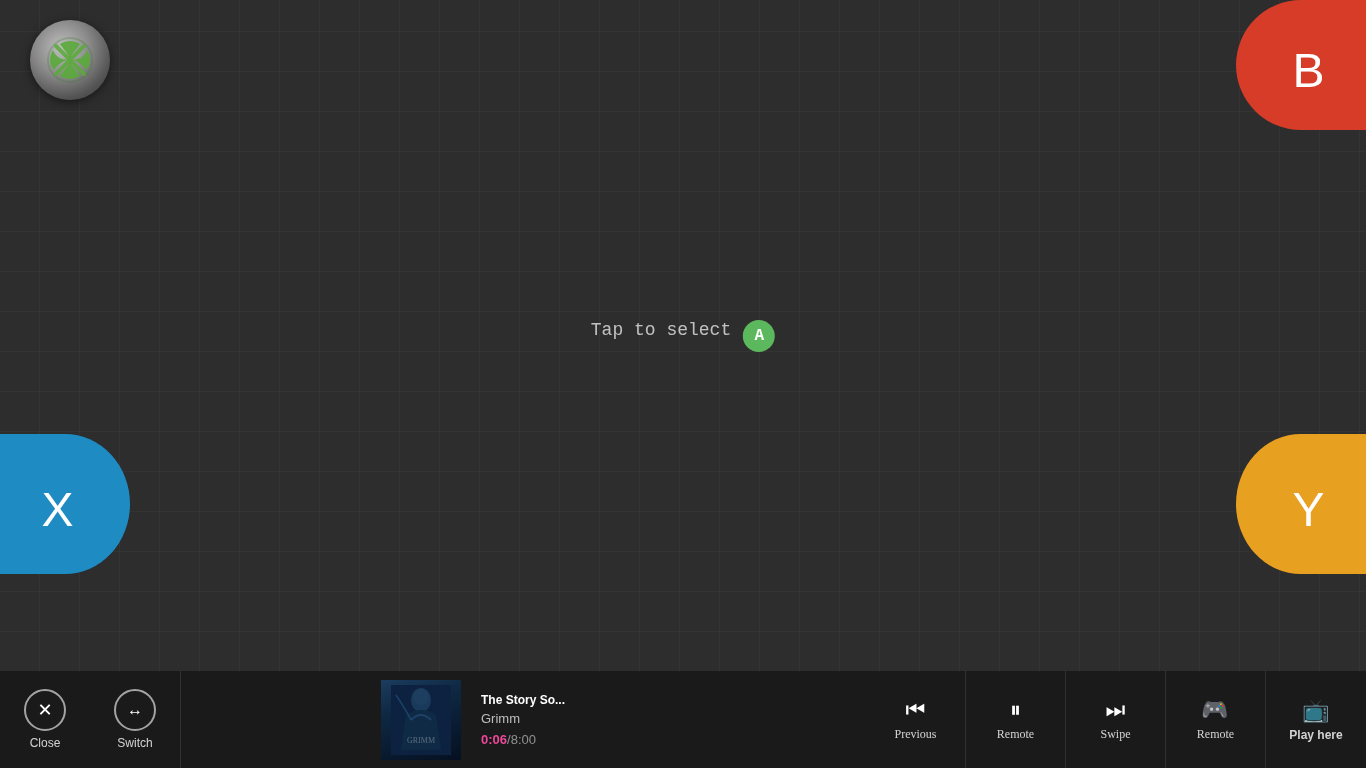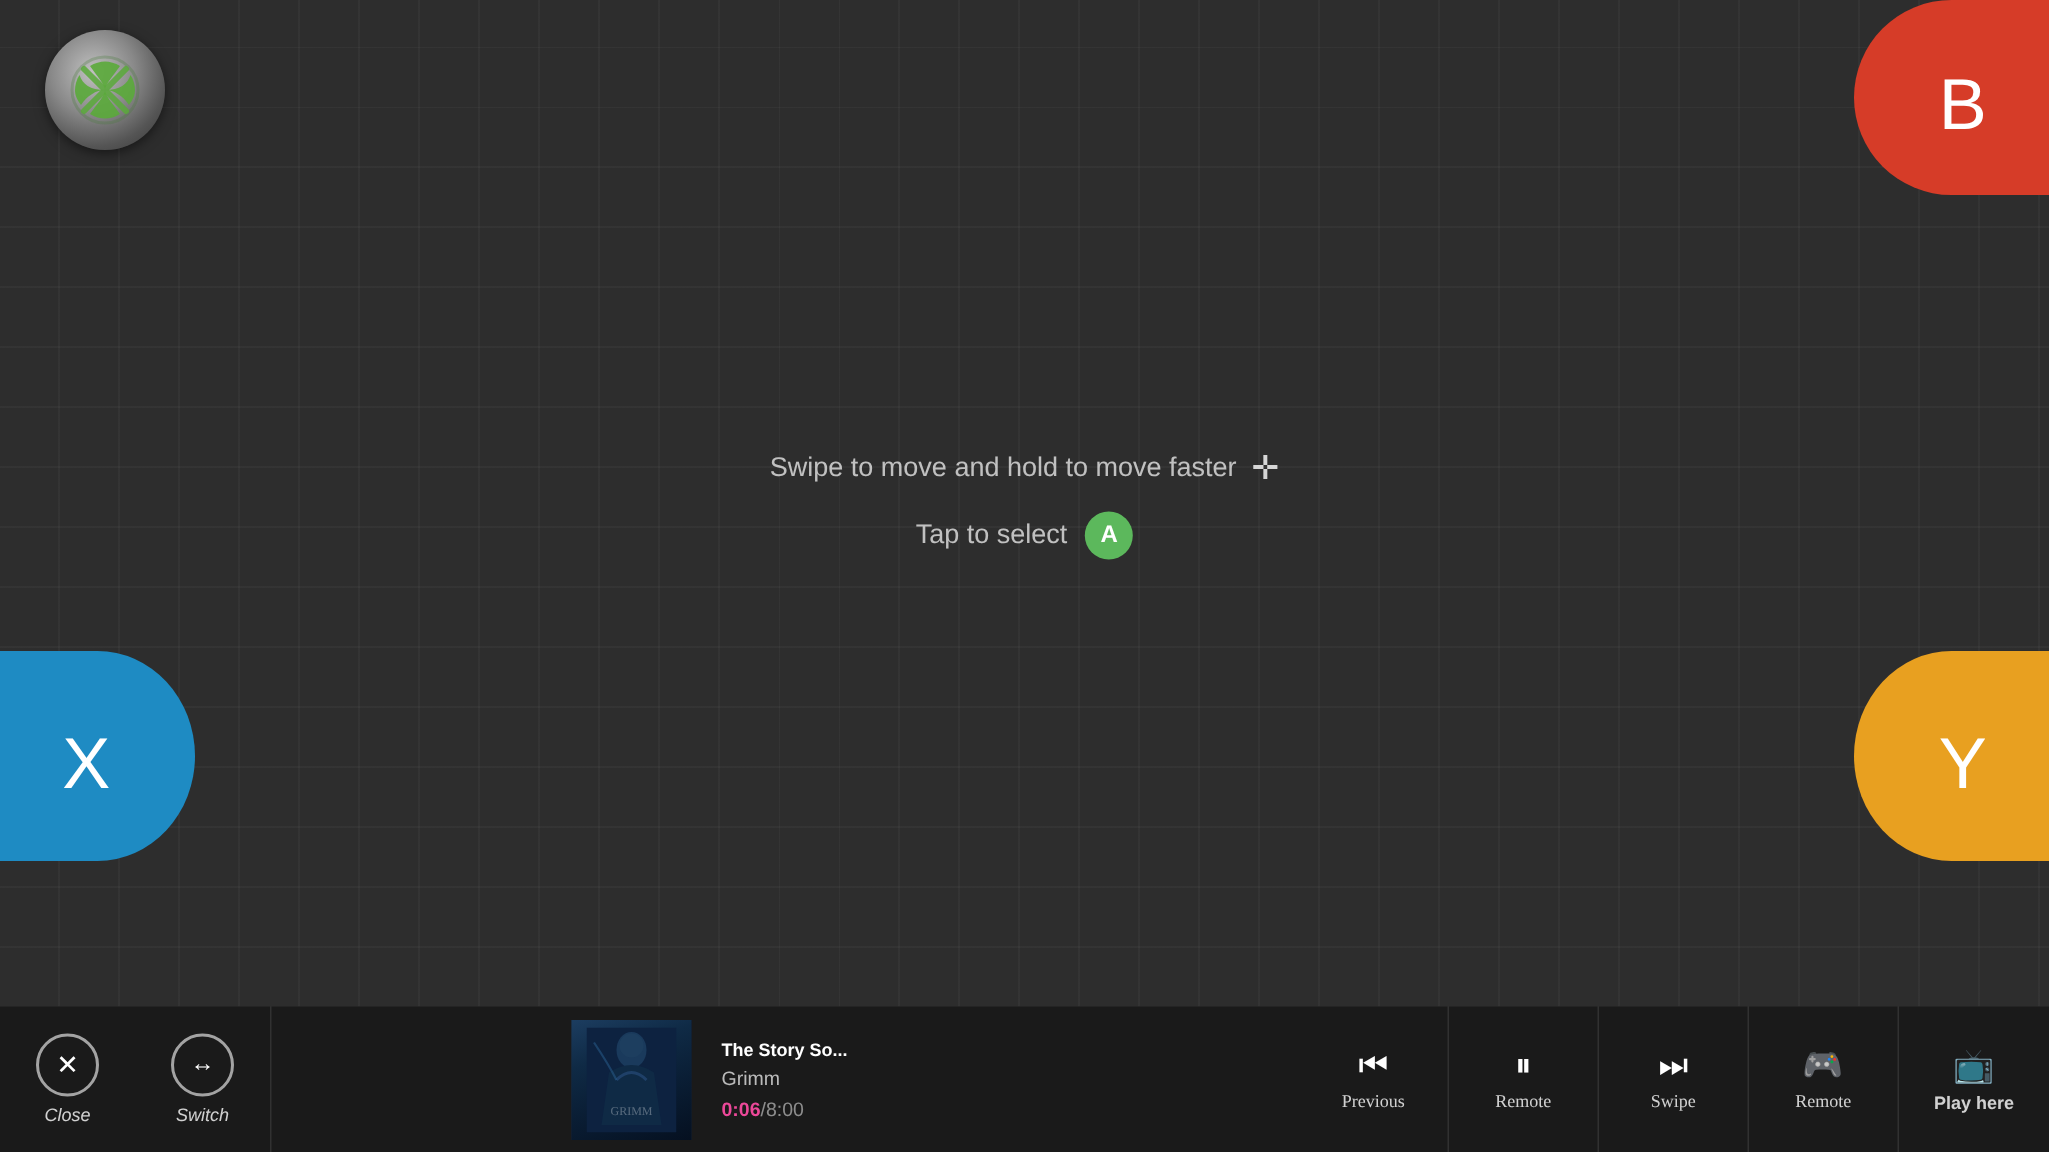--- a/index.html
+++ b/index.html
@@ -155,26 +155,26 @@
       font-weight: 300;
     }
 
     .move-icon {
       font-size: 22px;
       color: rgba(255,255,255,0.8);
     }
 
     .tap-instruction {
       display: flex;
-      align-items: center;
       justify-content: center;
       gap: 12px;
       color: rgba(255,255,255,0.7);
       font-size: 18px;
       font-weight: 300;
+      font-family: Liberation Mono, monospace;
     }
 
     .a-badge {
       width: 32px;
       height: 32px;
       border-radius: 50%;
       background: #5cb85c;
       display: flex;
       align-items: center;
       justify-content: center;
@@ -327,21 +327,20 @@
       display: flex;
       align-items: center;
       justify-content: center;
       margin-bottom: 5px;
       font-size: 18px;
     }
 
     .action-label {
       font-size: 12px;
       color: rgba(255,255,255,0.8);
-      font-style: italic;
     }
 
     .play-here-btn {
       display: flex;
       flex-direction: column;
       align-items: center;
       justify-content: center;
       width: 100px;
       height: 97px;
       cursor: pointer;
@@ -381,24 +380,20 @@
 
   <div class="x-button">
     <span class="x-button-label">X</span>
   </div>
 
   <div class="y-button">
     <span class="y-button-label">Y</span>
   </div>
 
   <div class="instructions">
-    <div class="swipe-instruction">
-      <span>Swipe to move and hold to move faster</span>
-      <span class="move-icon">✛</span>
-    </div>
     <div class="tap-instruction">
       <span>Tap to select</span>
       <div class="a-badge">
         <span>A</span>
       </div>
     </div>
   </div>
 
 </div>
 

